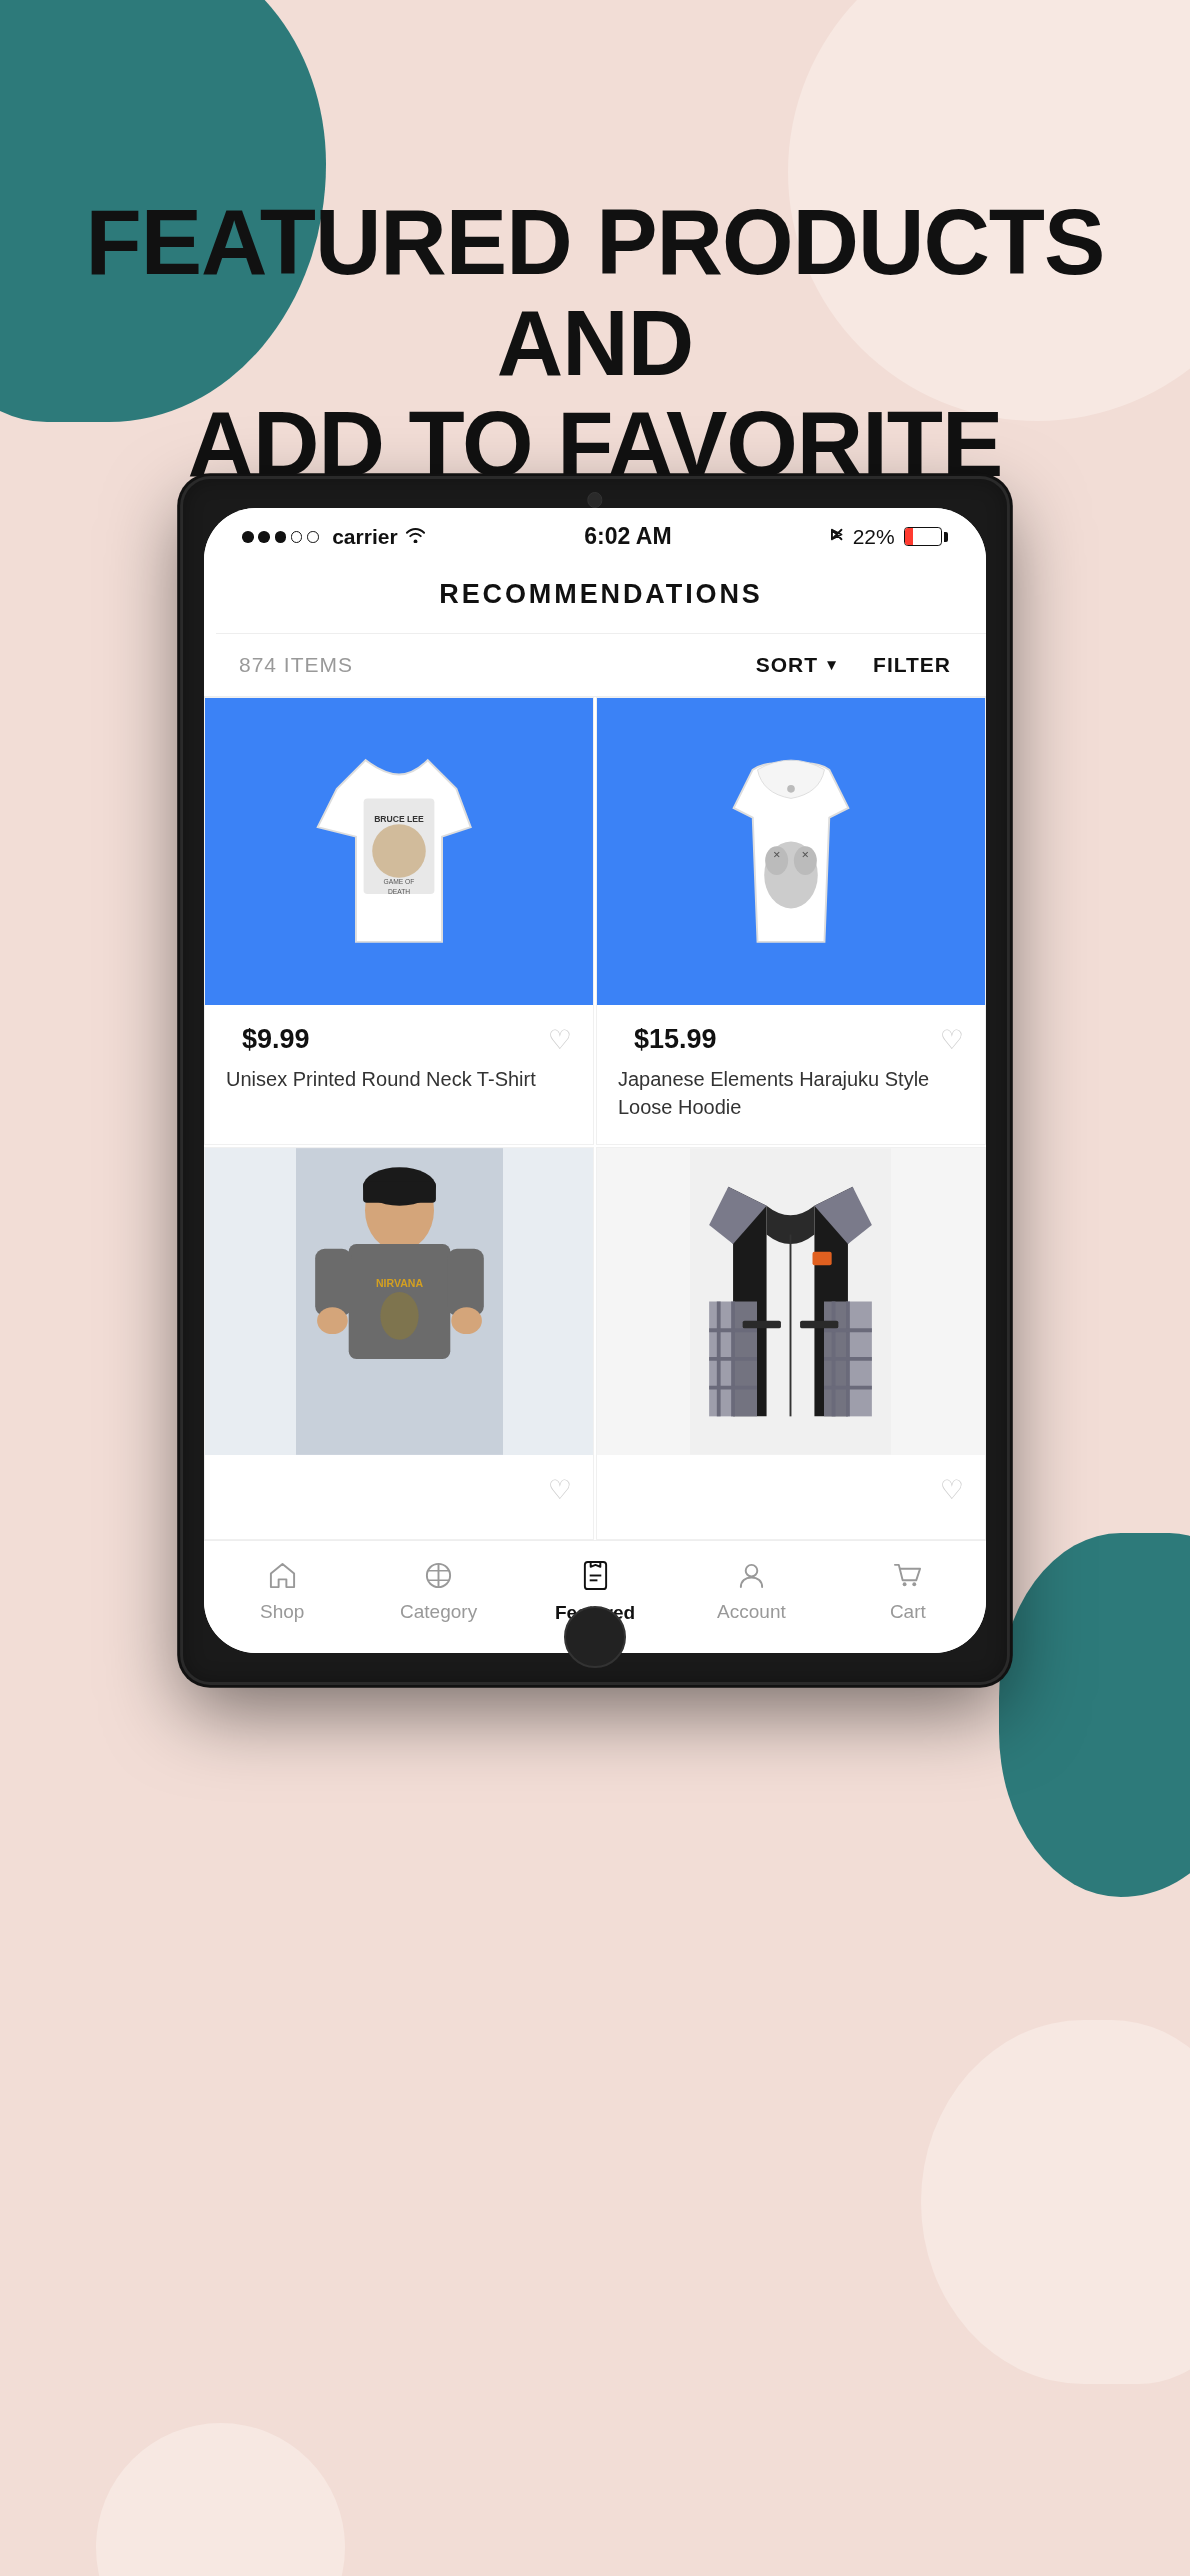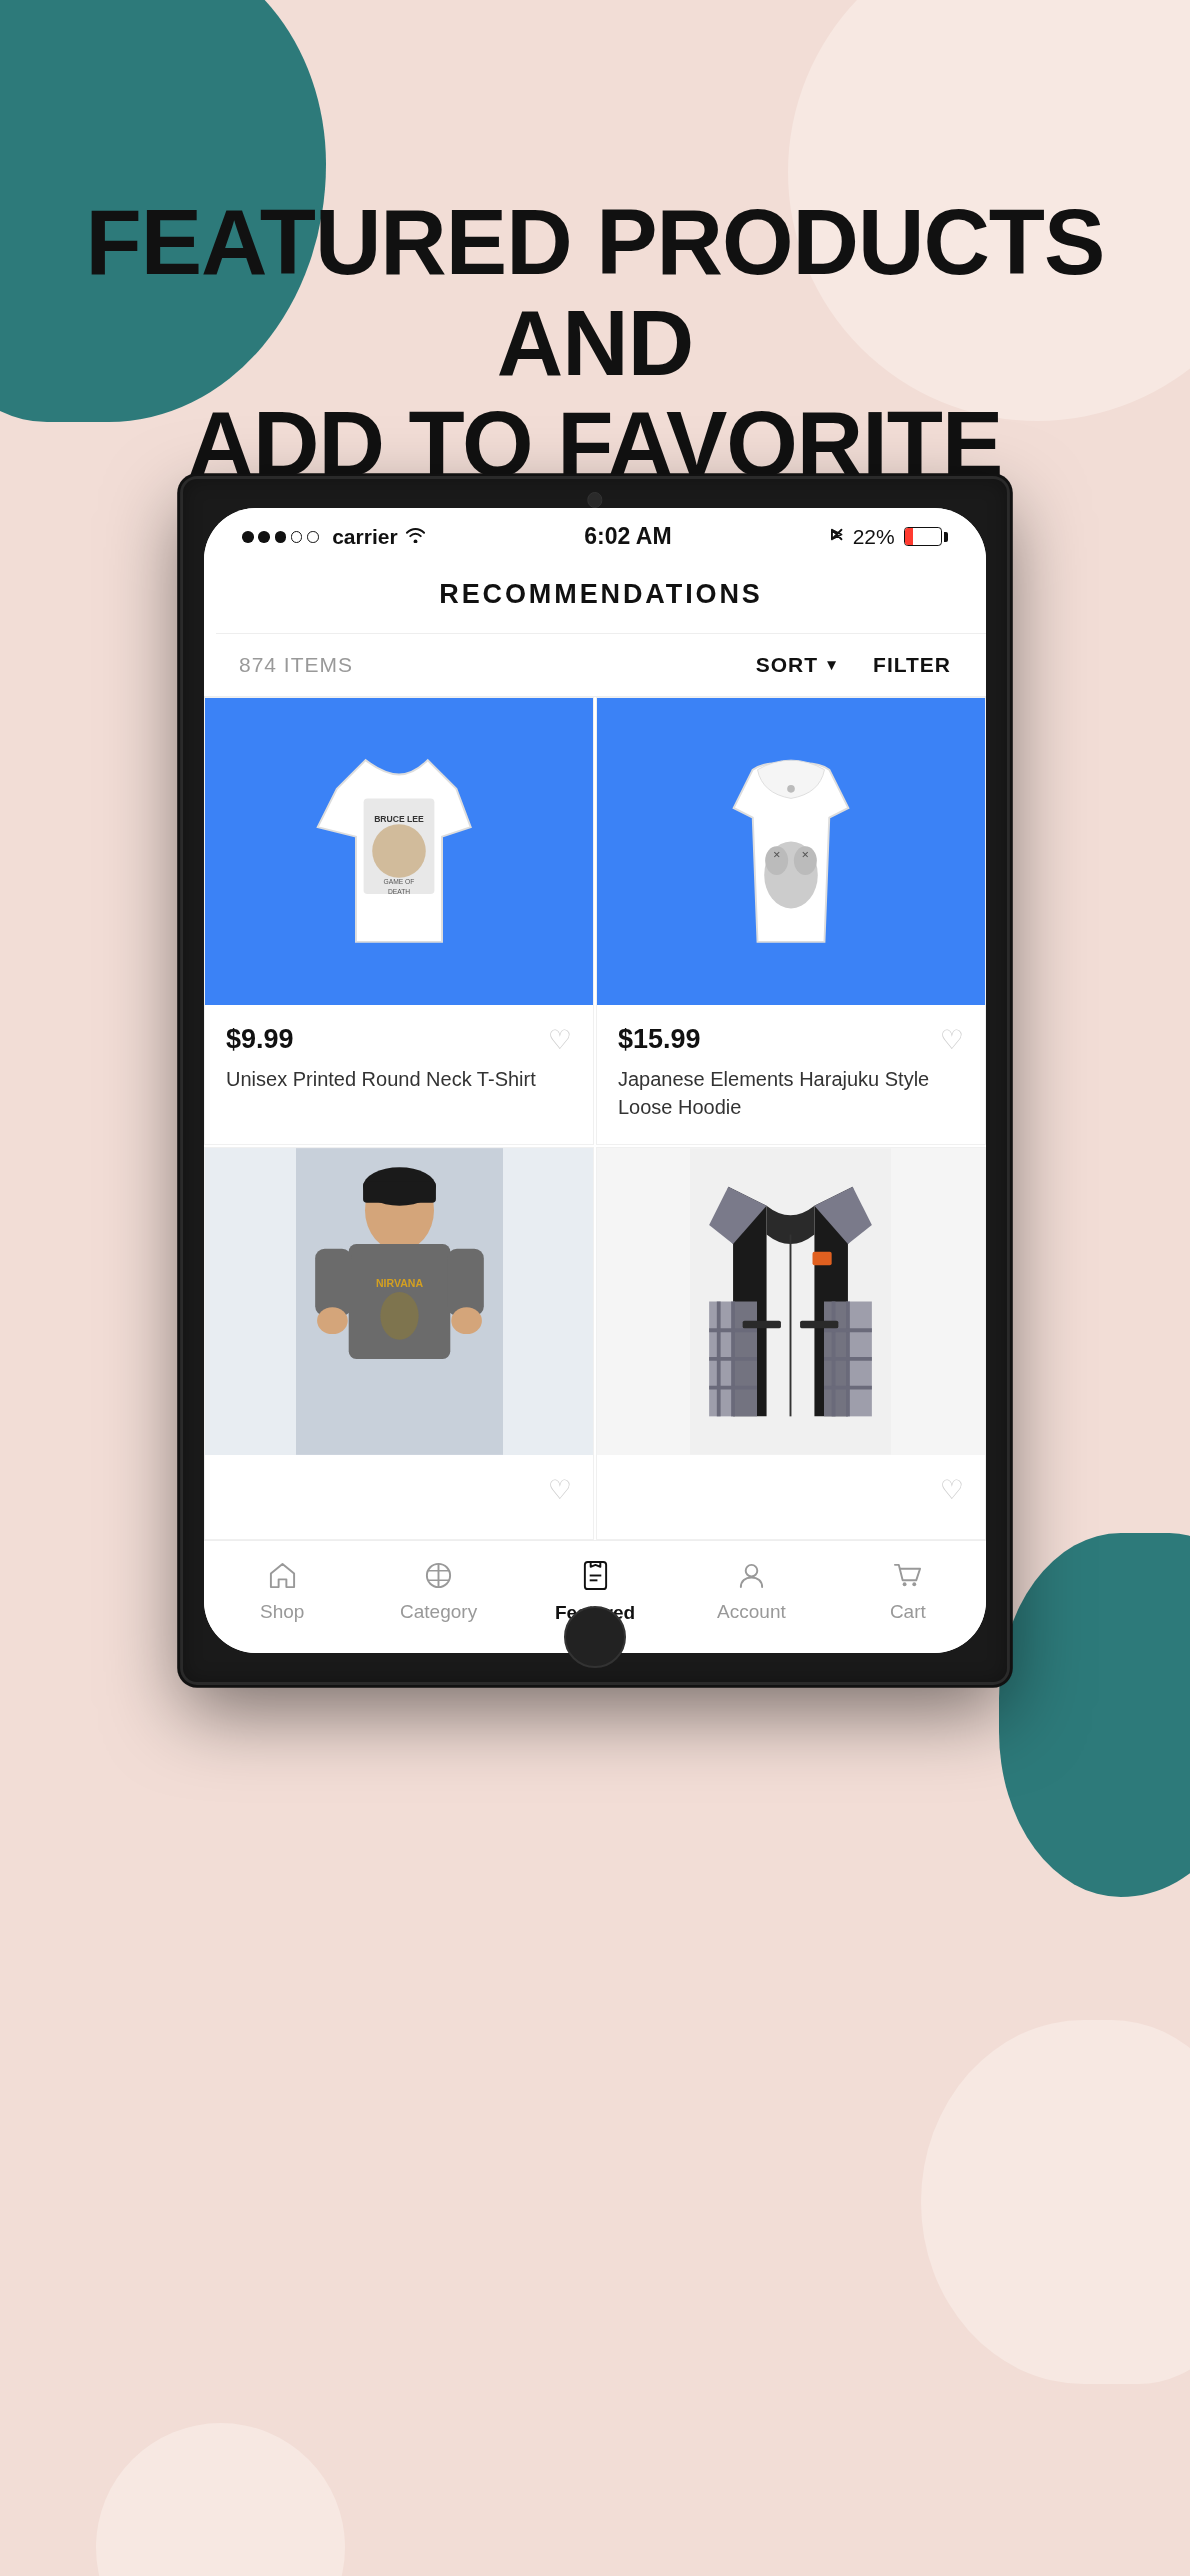--- a/index.html
+++ b/index.html
@@ -95,21 +95,21 @@
       position: absolute;
       top: 479px;
       left: 50%;
       transform: translateX(-50%);
       z-index: 20;
       width: 824px;
     }
 
     .device {
       background: #1a1a1a;
-      border-radius: 14px;
+      border-radius: 27px;
       padding: 29px 21px;
       box-shadow:
         0 0 0 2.9px #2a2a2a,
         0 0 0 5.8px #111,
         0 29px 77px rgba(0,0,0,0.5),
         inset 0 0 19px rgba(0,0,0,0.3);
       position: relative;
     }
 
     
@@ -338,20 +338,21 @@
 
     .product-info {
       padding: 19px 21px 23px;
     }
 
     .price-row {
       display: flex;
       align-items: center;
       justify-content: space-between;
       margin-bottom: 9.6px;
+      margin-left: 16px;
     }
 
     .price {
       font-size: 27px;
       font-weight: 700;
       color: #111;
     }
 
     .heart-btn {
       background: none;

